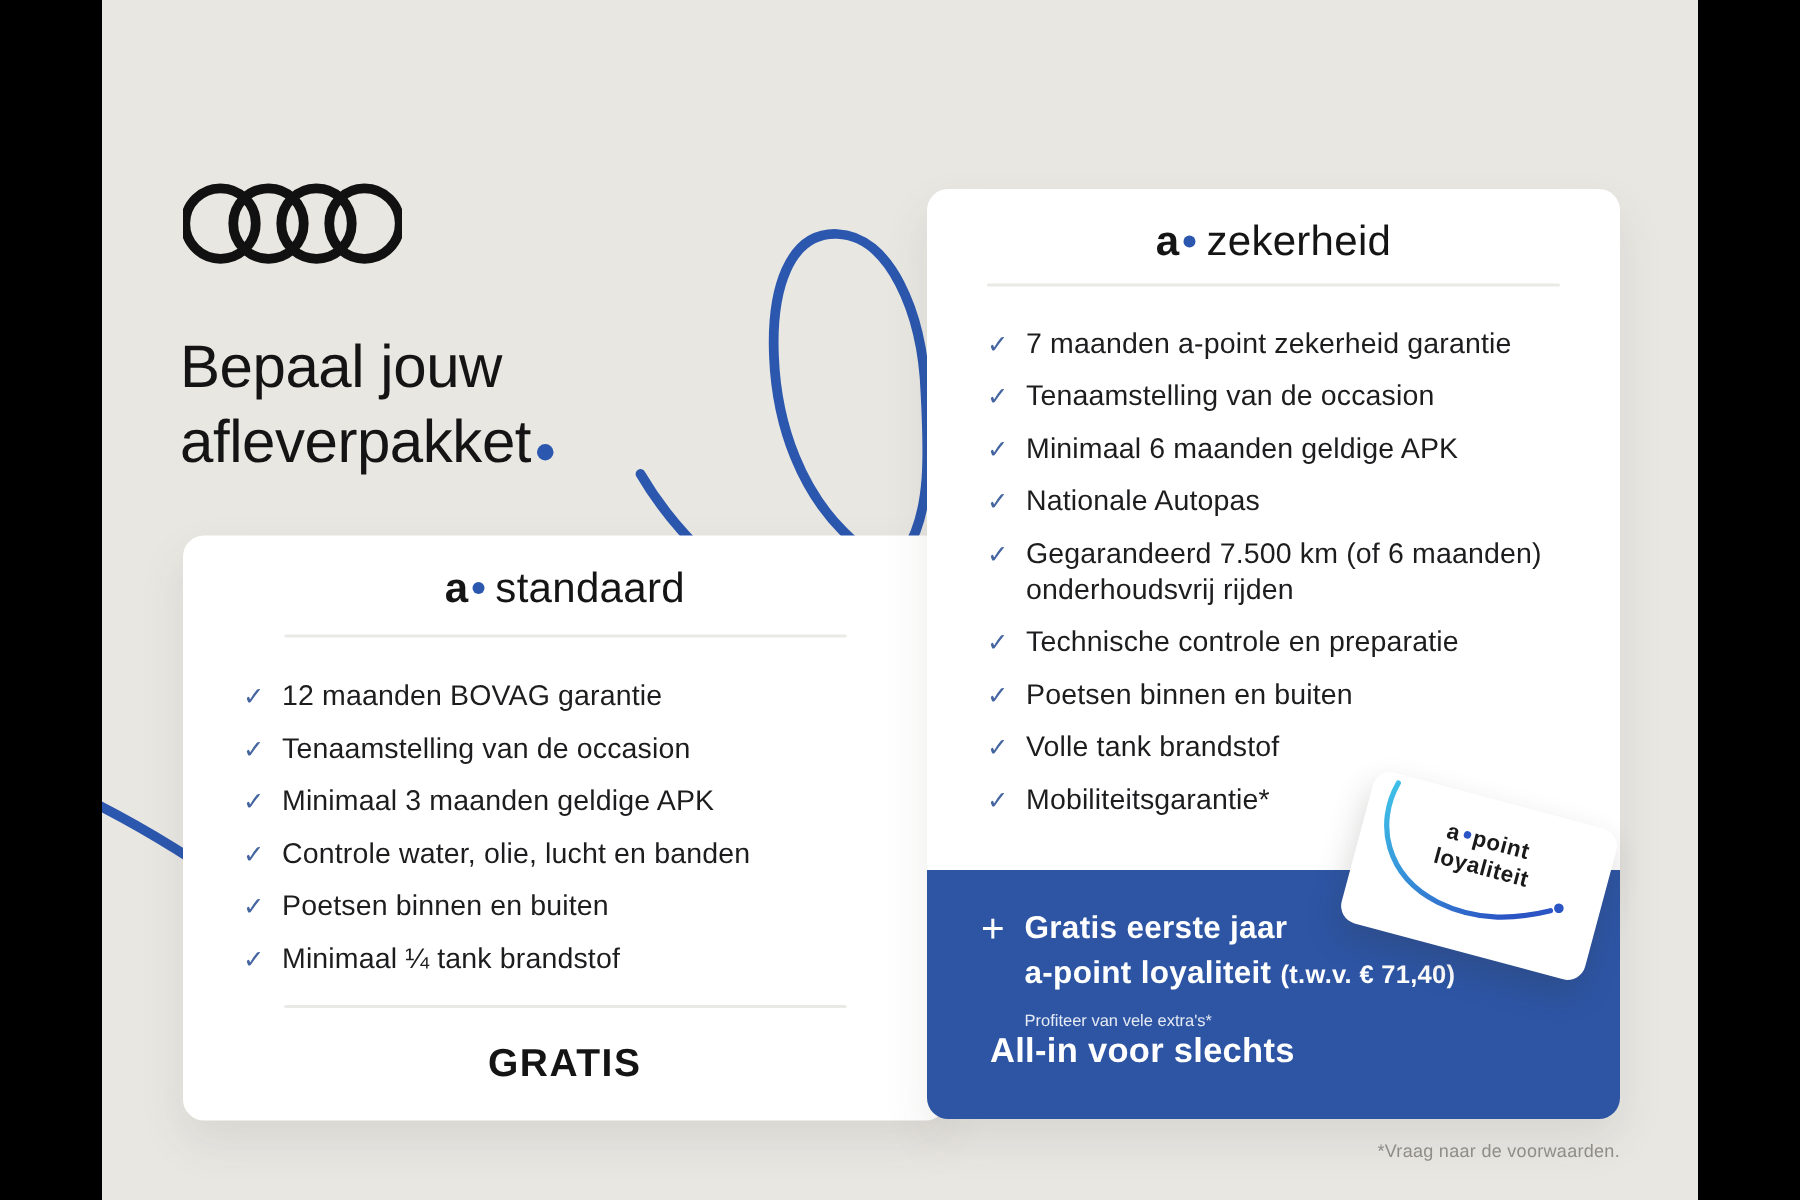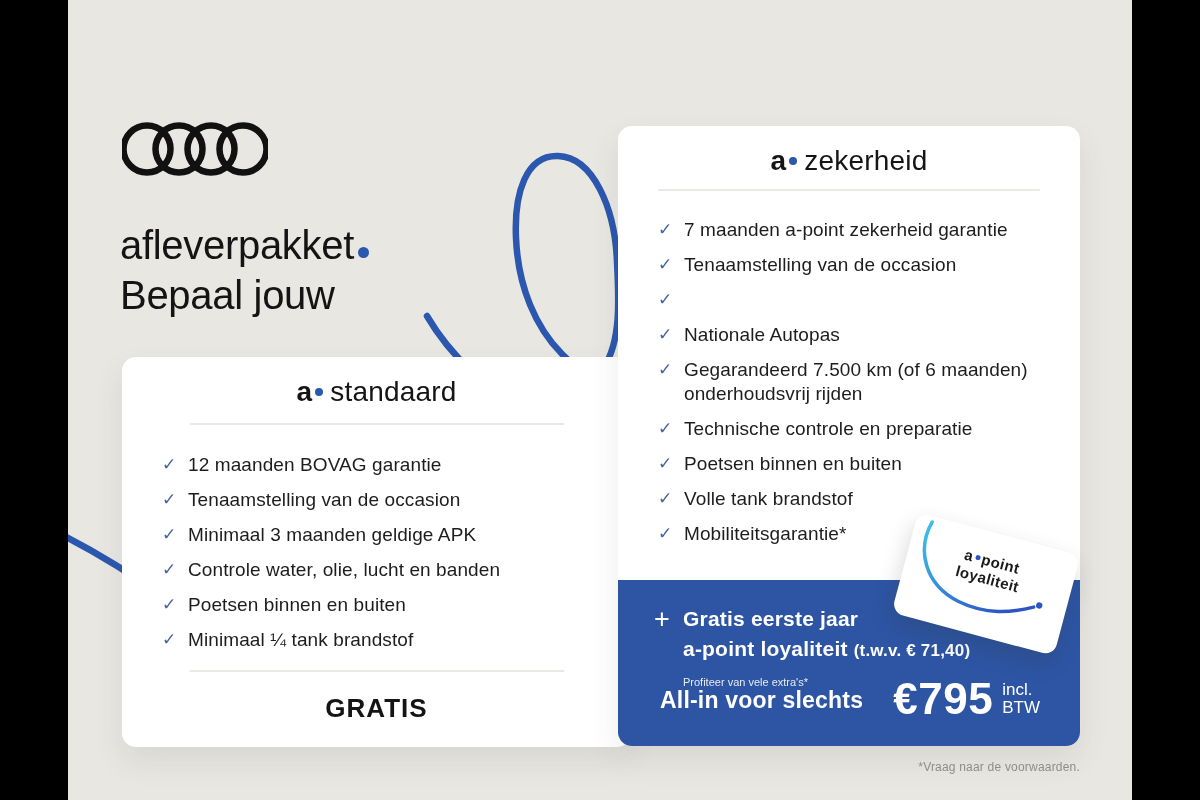--- a/index.html
+++ b/index.html
@@ -141,22 +141,22 @@
   <svg class="logo" width="146" height="54" viewBox="0 0 146 54">
     <g fill="none" stroke="#111" stroke-width="6.5">
       <circle cx="25" cy="27" r="23.5"></circle>
       <circle cx="57" cy="27" r="23.5"></circle>
       <circle cx="89" cy="27" r="23.5"></circle>
       <circle cx="121" cy="27" r="23.5"></circle>
     </g>
   </svg>
 
   <div class="heading">
+    <div>Bepaal jouw</div>
     <div><span>afleverpakket</span><span class="period-dot"></span></div>
-    <div>Bepaal jouw</div>
   </div>
 
   <div class="card card-standaard">
     <div class="card-title">
       <span class="brand-a">a</span><span class="title-dot"></span><span>standaard</span>
     </div>
     <div class="divider div-under-title-l"></div>
     <div class="benefits benefits-standaard">
 
         <div class="benefit">
@@ -205,20 +205,21 @@
           <span class="benefit-text">7 maanden a-point zekerheid garantie</span>
         </div>
 
         <div class="benefit">
           <span class="check">✓</span>
           <span class="benefit-text">Tenaamstelling van de occasion</span>
         </div>
 
         <div class="benefit">
           <span class="check">✓</span>
+          <span class="benefit-text">Minimaal 6 maanden geldige APK</span>
         </div>
 
         <div class="benefit">
           <span class="check">✓</span>
           <span class="benefit-text">Nationale Autopas</span>
         </div>
 
         <div class="benefit">
           <span class="check">✓</span>
           <span class="benefit-text">Gegarandeerd 7.500 km (of 6 maanden) onderhoudsvrij rijden</span>
@@ -246,27 +247,20 @@
       </div>
 
     <div class="blue-footer">
       <div class="plus-sign">+</div>
       <div class="bonus">
         <div class="bonus-line">Gratis eerste jaar</div>
         <div class="bonus-line"><span>a-point loyaliteit</span> <span class="bonus-value">(t.w.v. € 71,40)</span></div>
         <div class="bonus-sub">Profiteer van vele extra's*</div>
       </div>
       <div class="allin">All-in voor slechts</div>
-      <div class="price-group">
-        <span class="price-big">€795</span>
-        <span class="price-suffix">
-          <div>incl.</div>
-          <div>BTW</div>
-        </span>
-      </div>
     </div>
   </div>
 
   <div class="loyalty-card">
     <svg class="loyalty-svg" width="168" height="104" viewBox="0 0 168 104">
       <defs>
         <linearGradient id="lg" x1="0" y1="0" x2="1" y2="0.4">
           <stop offset="0" stop-color="#3fc0e8"></stop>
           <stop offset="1" stop-color="#2b54c4"></stop>
         </linearGradient>

